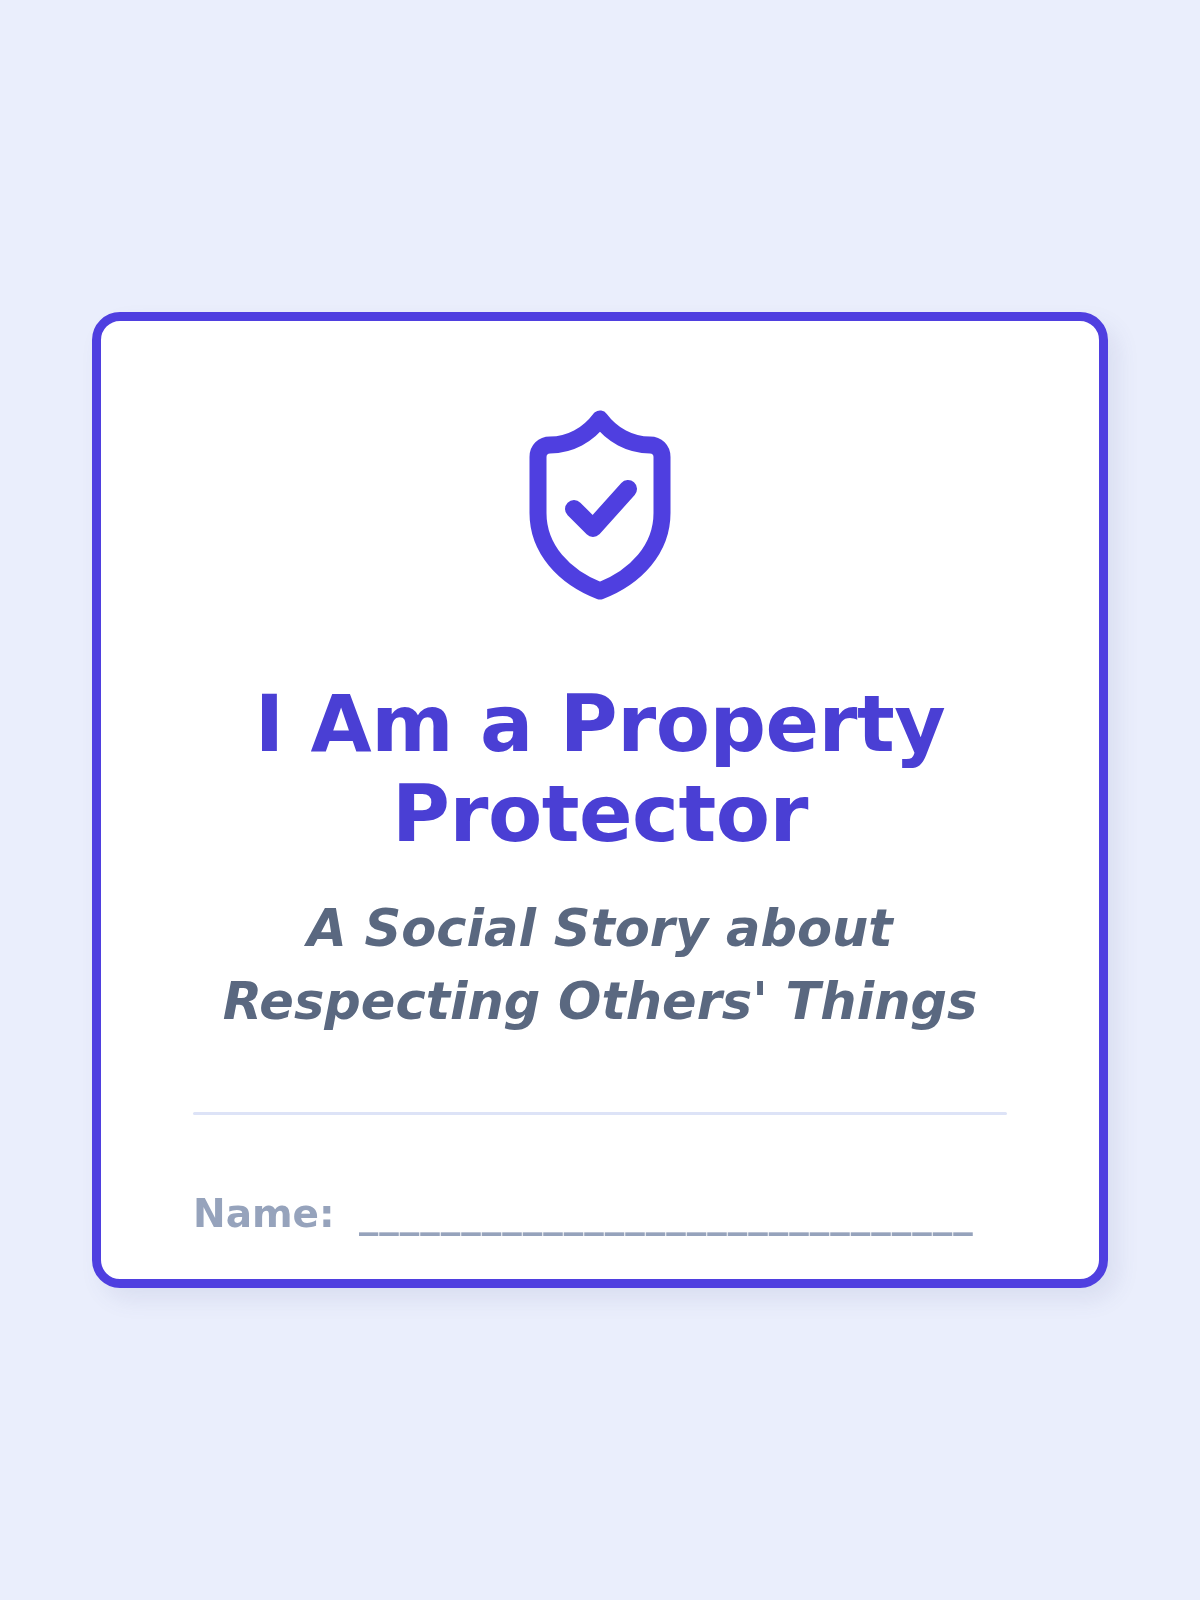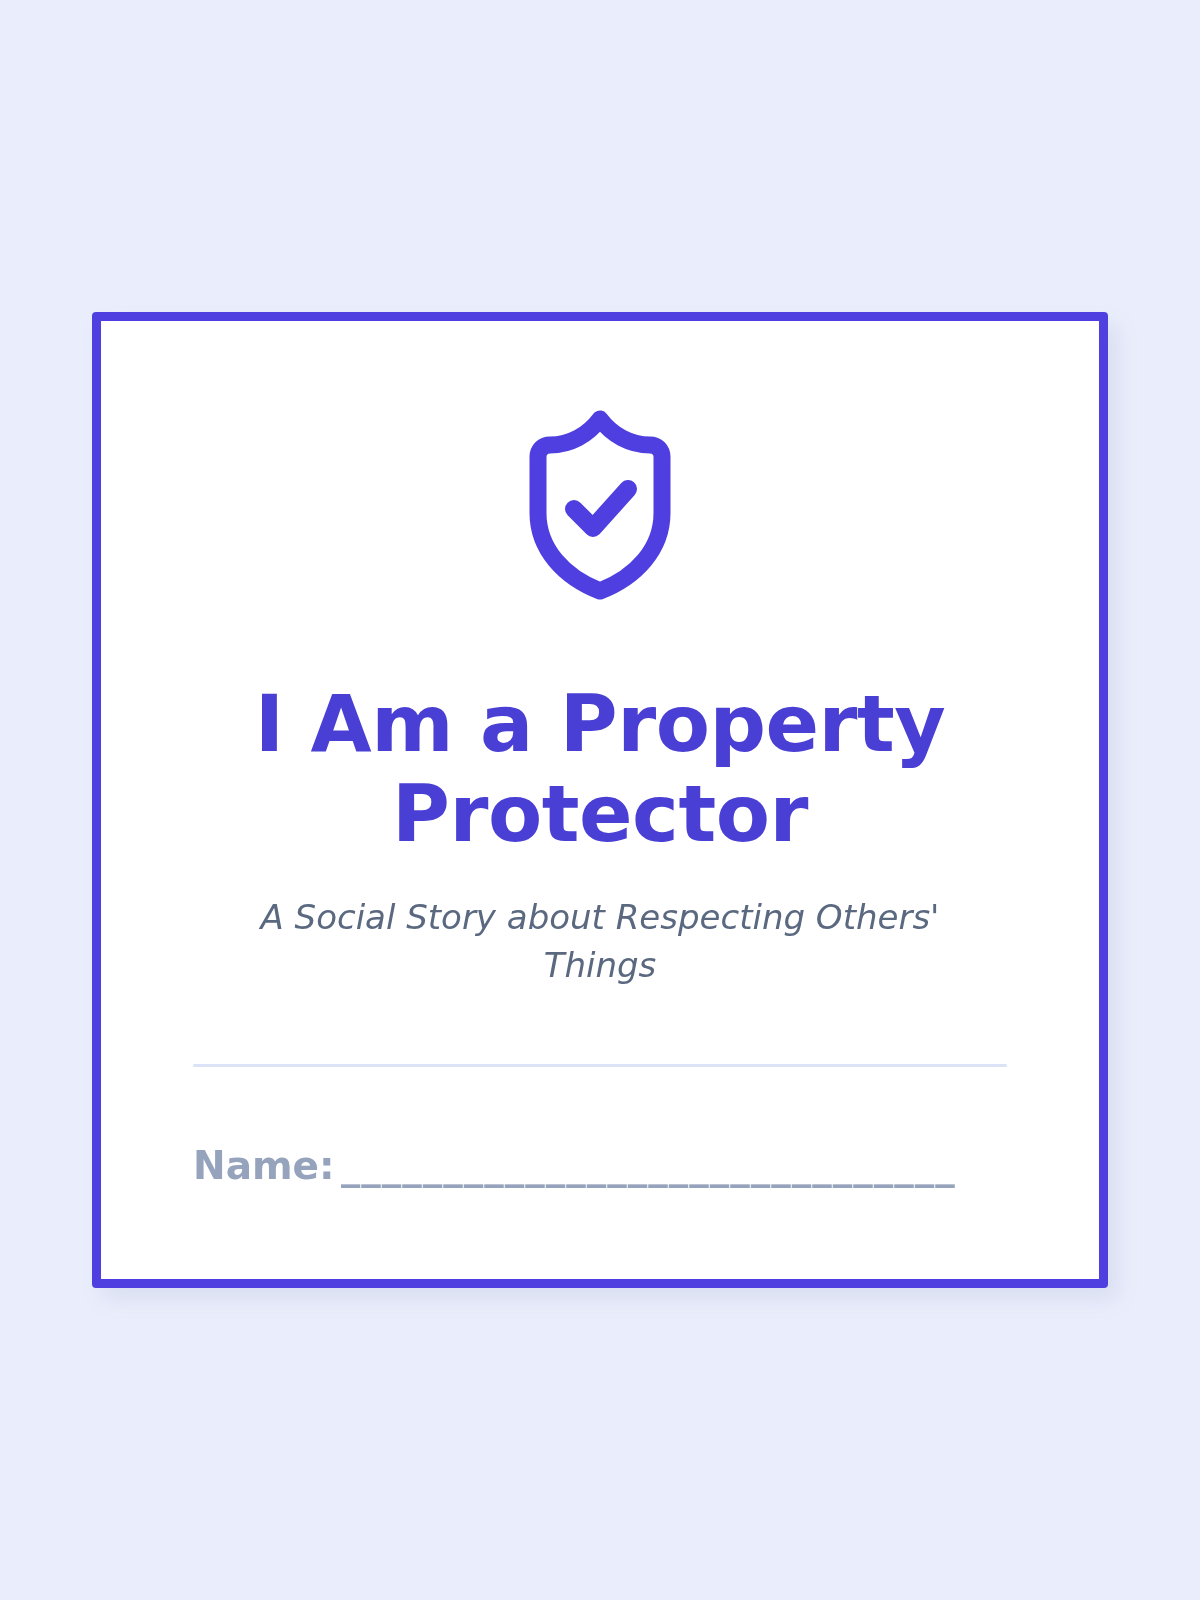--- a/index.html
+++ b/index.html
@@ -23,21 +23,21 @@
     justify-content: center;
   }
 
   .cover-card {
     position: relative;
     box-sizing: border-box;
     width: 1016px;
     height: 976px;
     background: #ffffff;
     border: 9px solid #4f3fe0;
-    border-radius: 4px;
+    border-radius: 28px;
     box-shadow: 10px 12px 22px rgba(80, 90, 150, 0.10);
     display: flex;
     flex-direction: column;
     align-items: center;
     padding: 0 92px;
     box-sizing: border-box;
   }
 
   
   .icon-wrap {
@@ -68,22 +68,22 @@
 
   
   .cover-subtitle {
     margin: 34px 0 0 0;
     width: 100%;
     max-width: 790px;
     text-align: center;
     color: #5a6880;
     font-family: "DejaVu Sans", sans-serif;
     font-style: italic;
-    font-weight: 400;
-    font-size: 34px;
+    font-weight: 700;
+    font-size: 51px;
     line-height: 1.42;
   }
 
   
   .cover-divider {
     margin-top: 74px;
     width: 100%;
     height: 3px;
     background: #dde3f7;
     border-radius: 2px;
@@ -96,21 +96,21 @@
     display: flex;
     align-items: baseline;
     justify-content: flex-start;
     color: #96a3bc;
     font-family: "DejaVu Sans", sans-serif;
     font-weight: 700;
     font-size: 39px;
     white-space: nowrap;
   }
   .name-label {
-    margin-right: 6px;
+    margin-right: 24px;
   }
   .name-blank {
     letter-spacing: 1px;
     overflow: hidden;
     margin-top: 32px;
   }
 </style>
 </head>
 <body>
 

